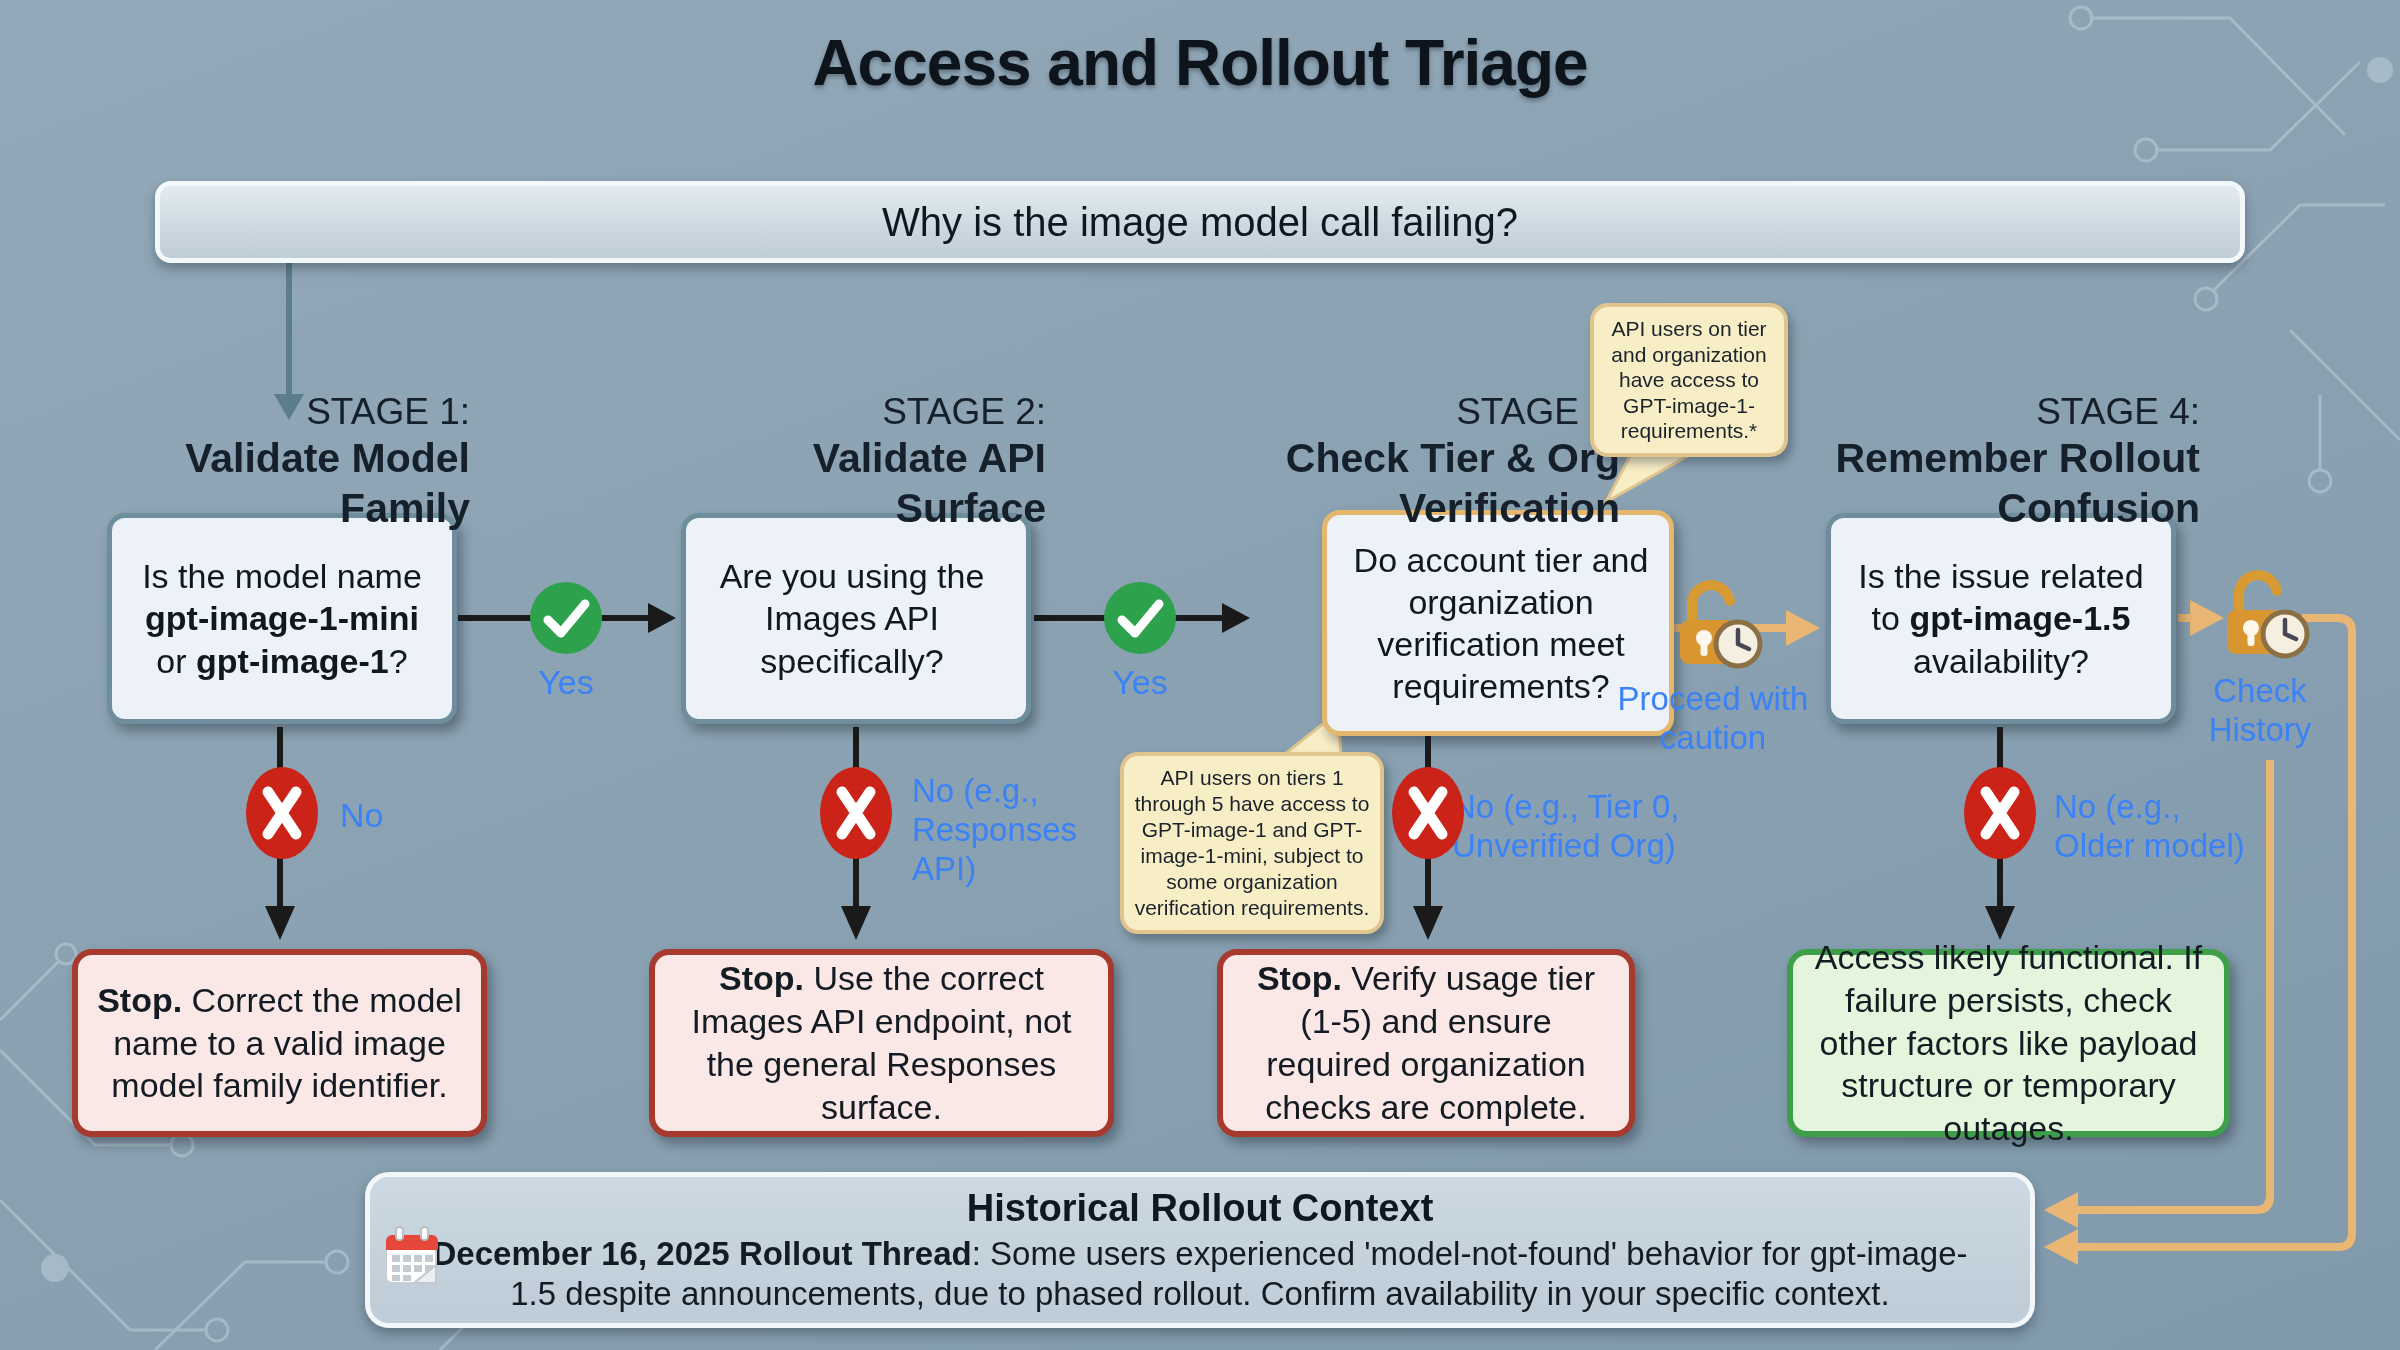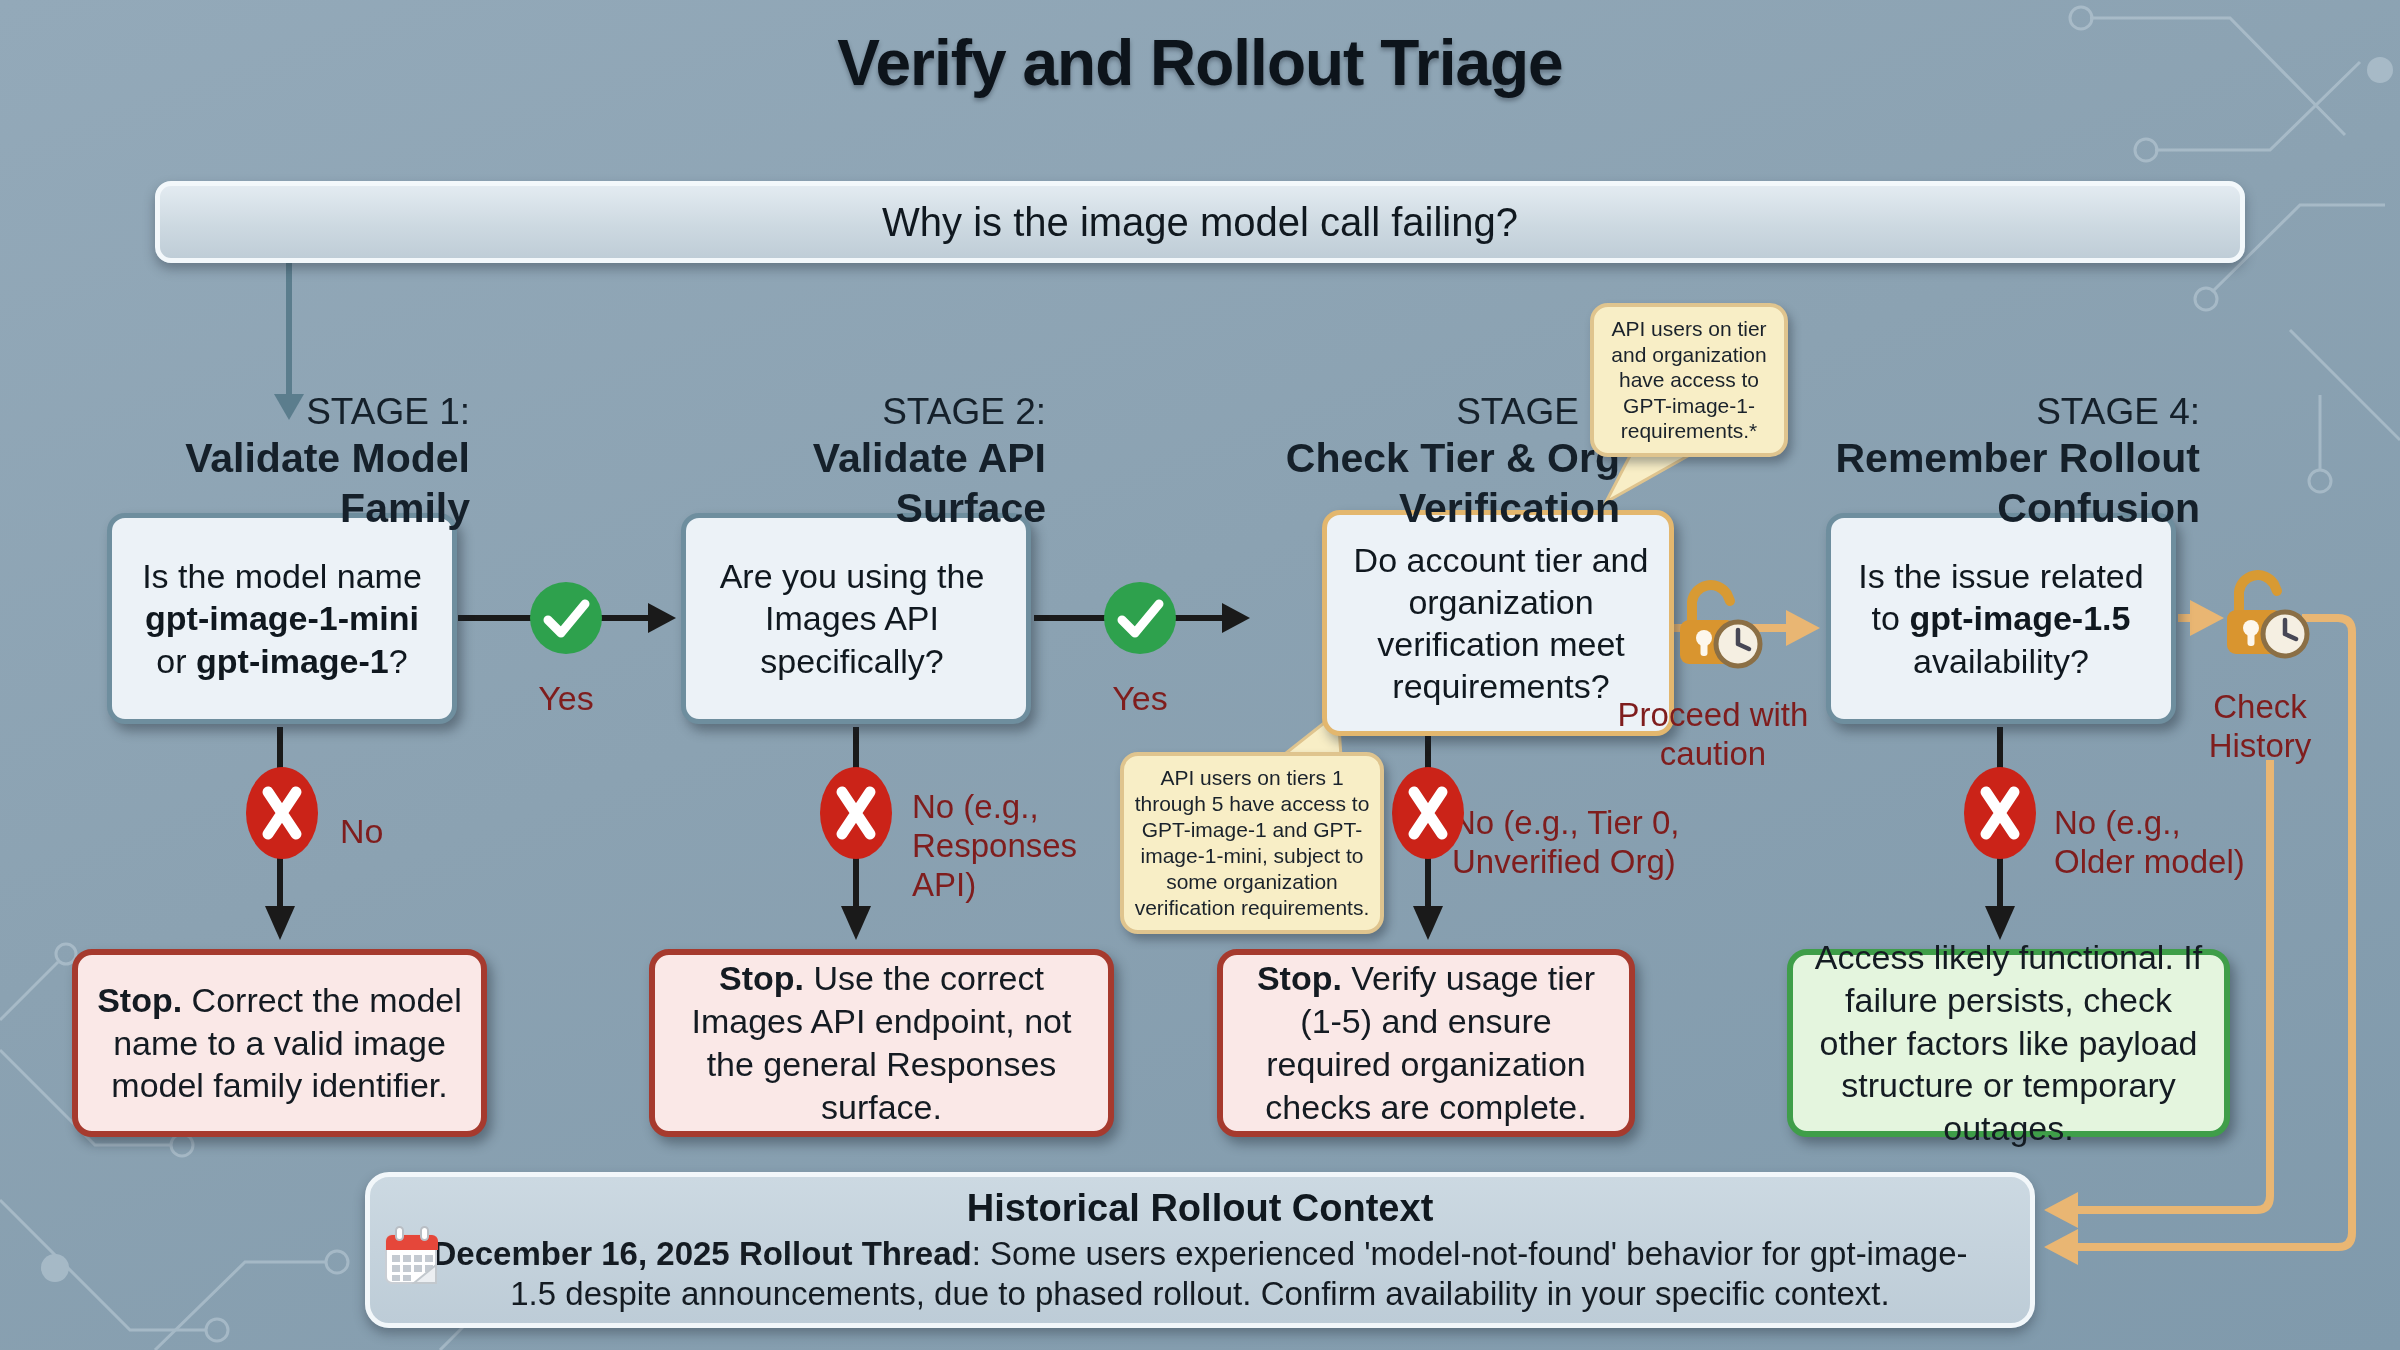--- a/index.html
+++ b/index.html
@@ -51,21 +51,21 @@
   .callout{
     background:#f8eec6;border:4px solid #dfc48e;border-radius:18px;
     box-shadow:4px 6px 10px rgba(25,35,45,.35);
     display:flex;align-items:center;justify-content:center;text-align:center;
     box-sizing:border-box;z-index:6;color:#1a222b;
   }
   .callout.top{left:1590px;top:303px;width:198px;height:154px;font-size:21px;line-height:1.22;padding:6px 8px;}
   .callout.bottom{left:1120px;top:752px;width:264px;height:182px;font-size:21px;line-height:1.24;padding:6px 2px;}
   .tail{z-index:5;}
   
-  .flow-label{z-index:4;font-size:34px;color:#7f1d1d;line-height:1.18;margin-top:16px;}
+  .flow-label{z-index:4;font-size:34px;color:#3b82f6;line-height:1.18;}
   .center{text-align:center;}
   
   .icon{z-index:5;}
   
   .footer-box{
     left:365px;top:1172px;width:1670px;height:156px;border-radius:24px;
     background:linear-gradient(180deg,#ccd9e2 0%,#bdccd7 100%);
     border:5px solid #f2f7fa;box-shadow:0 6px 12px rgba(25,35,45,.35);
     z-index:3;box-sizing:border-box;text-align:center;
   }
@@ -151,21 +151,21 @@
   </g>
   <g>
     <path d="M2000,727 V908" stroke="#1a1a1a" stroke-width="6" fill="none"></path>
     <polygon points="2000,940 1985,906 2015,906" fill="#1a1a1a"></polygon>
   </g>
 
   <polygon class="tail" points="1634,448 1702,448 1606,502" fill="#f8eec6" stroke="#dfc48e" stroke-width="3"></polygon>
   <polygon class="tail" points="1262,772 1342,772 1338,712" fill="#f8eec6" stroke="#dfc48e" stroke-width="3"></polygon>
 </svg>
 
-<div class="abs title">Verify and Rollout Triage</div>
+<div class="abs title">Access and Rollout Triage</div>
 <div class="abs banner">
   <span>Why is the image model call failing?</span>
 </div>
 
 <div class="abs stage-head" style="left:90px;top:342px;width:380px;">
   <div class="lbl">STAGE 1:</div>
   <div class="nm">Validate Model Family</div>
 </div>
 <div class="abs stage-head" style="left:666px;top:342px;width:380px;">
   <div class="lbl">STAGE 2:</div>

